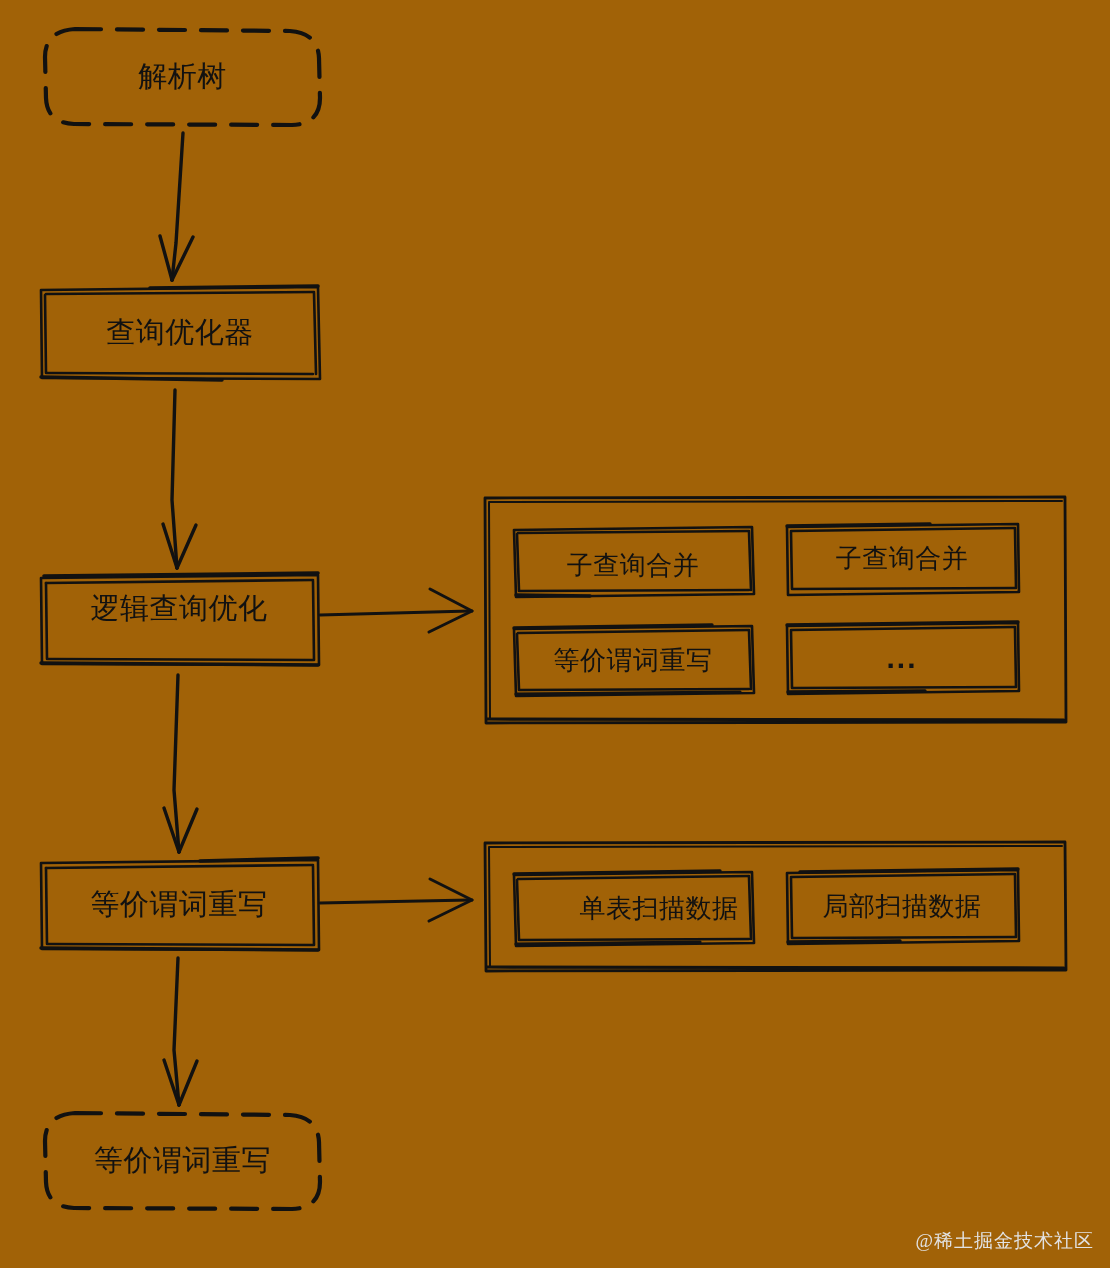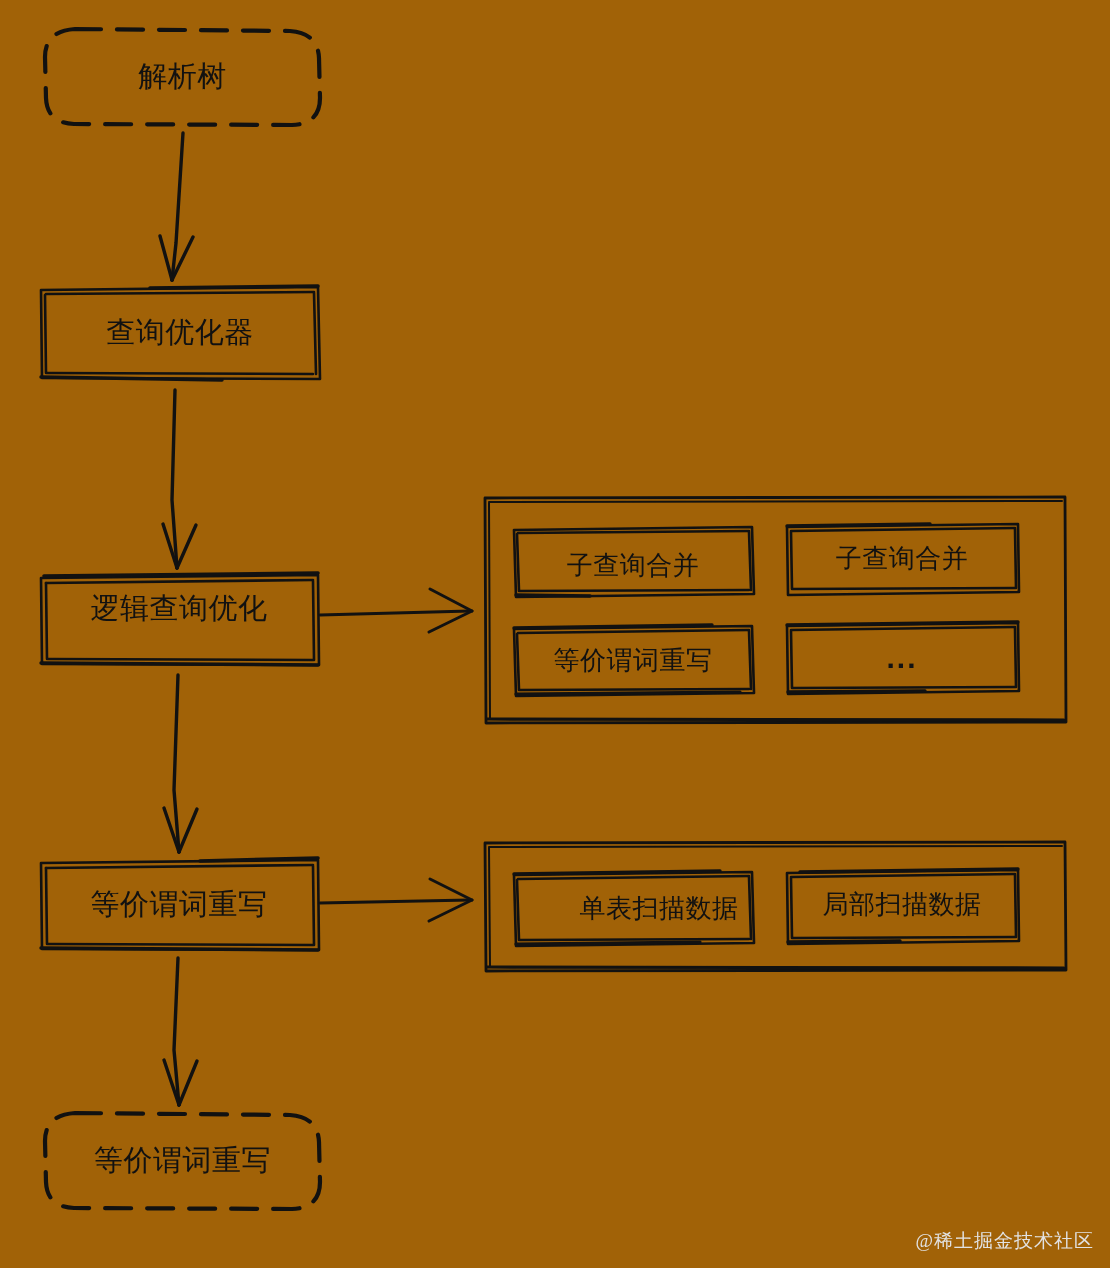--- a/index.html
+++ b/index.html
@@ -230,17 +230,17 @@
   <div class="node-label lbl-sub" style="left:513px; top:531px; width:240px; height:68px;">子查询合并</div>
 
   <div class="node-label lbl-sub" style="left:786px; top:524px; width:232px; height:68px;">子查询合并</div>
 
   <div class="node-label lbl-sub" style="left:513px; top:626px; width:240px; height:68px;">等价谓词重写</div>
 
   <div class="node-label lbl-dots" style="left:786px; top:623px; width:232px; height:68px;">...</div>
 
   <div class="node-label lbl-sub" style="left:513px; top:872px; width:240px; height:72px;margin-left:26px;">单表扫描数据</div>
 
-  <div class="node-label lbl-sub" style="left:786px; top:870px; width:232px; height:72px;font-family:Liberation Mono, monospace;">局部扫描数据</div>
+  <div class="node-label lbl-sub" style="left:786px; top:870px; width:232px; height:72px;">局部扫描数据</div>
 
   <div class="watermark">@稀土掘金技术社区</div>
 
 </div>
 
 </body></html>

